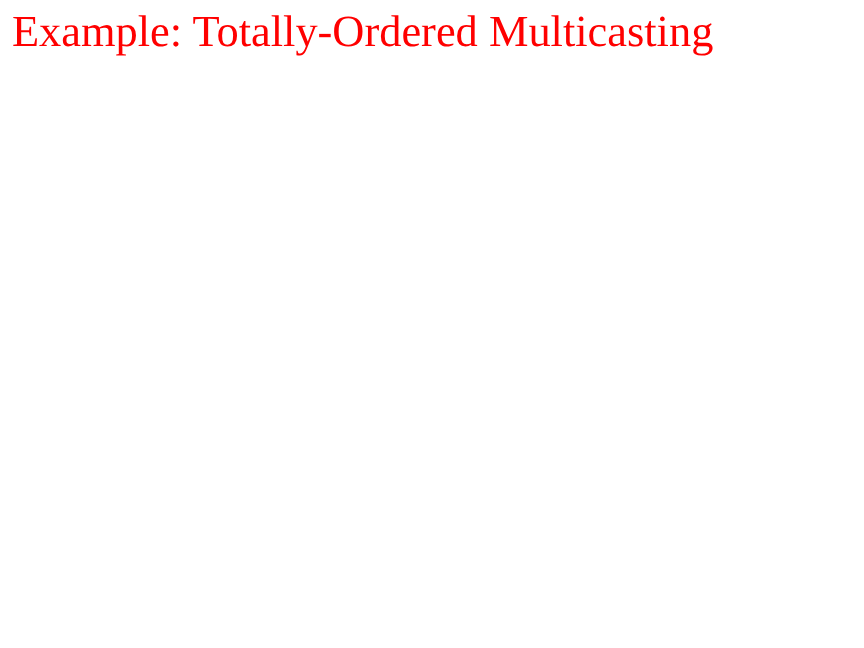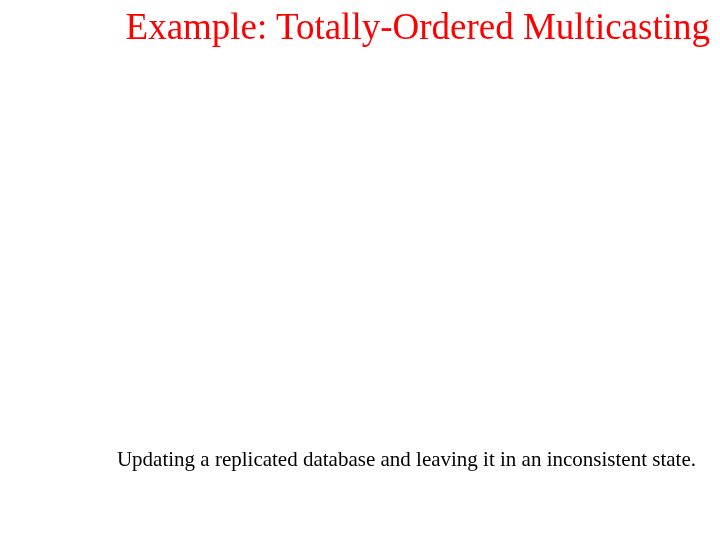--- a/index.html
+++ b/index.html
@@ -8,21 +8,20 @@
     width: 720px;
     height: 540px;
     background: #ffffff;
     font-family: "Times New Roman", Times, serif;
     overflow: hidden;
   }
   .slide {
     position: relative;
     width: 720px;
     height: 444px;
-    text-align: right;
   }
   .title {
     position: absolute;
     top: 6px;
     left: 10px;
     right: 10px;
     font-size: 37px;
     line-height: 1.15;
     color: #ff0000;
     font-weight: 400;
@@ -37,14 +36,13 @@
     line-height: 1.2;
     color: #000000;
     font-weight: 400;
   }
 </style>
 </head>
 <body>
 
 <div class="slide">
   <div class="title">Example: Totally-Ordered Multicasting</div>
-  <div class="caption">Updating a replicated database and leaving it in an inconsistent state.</div>
 </div>
 
 </body></html>

